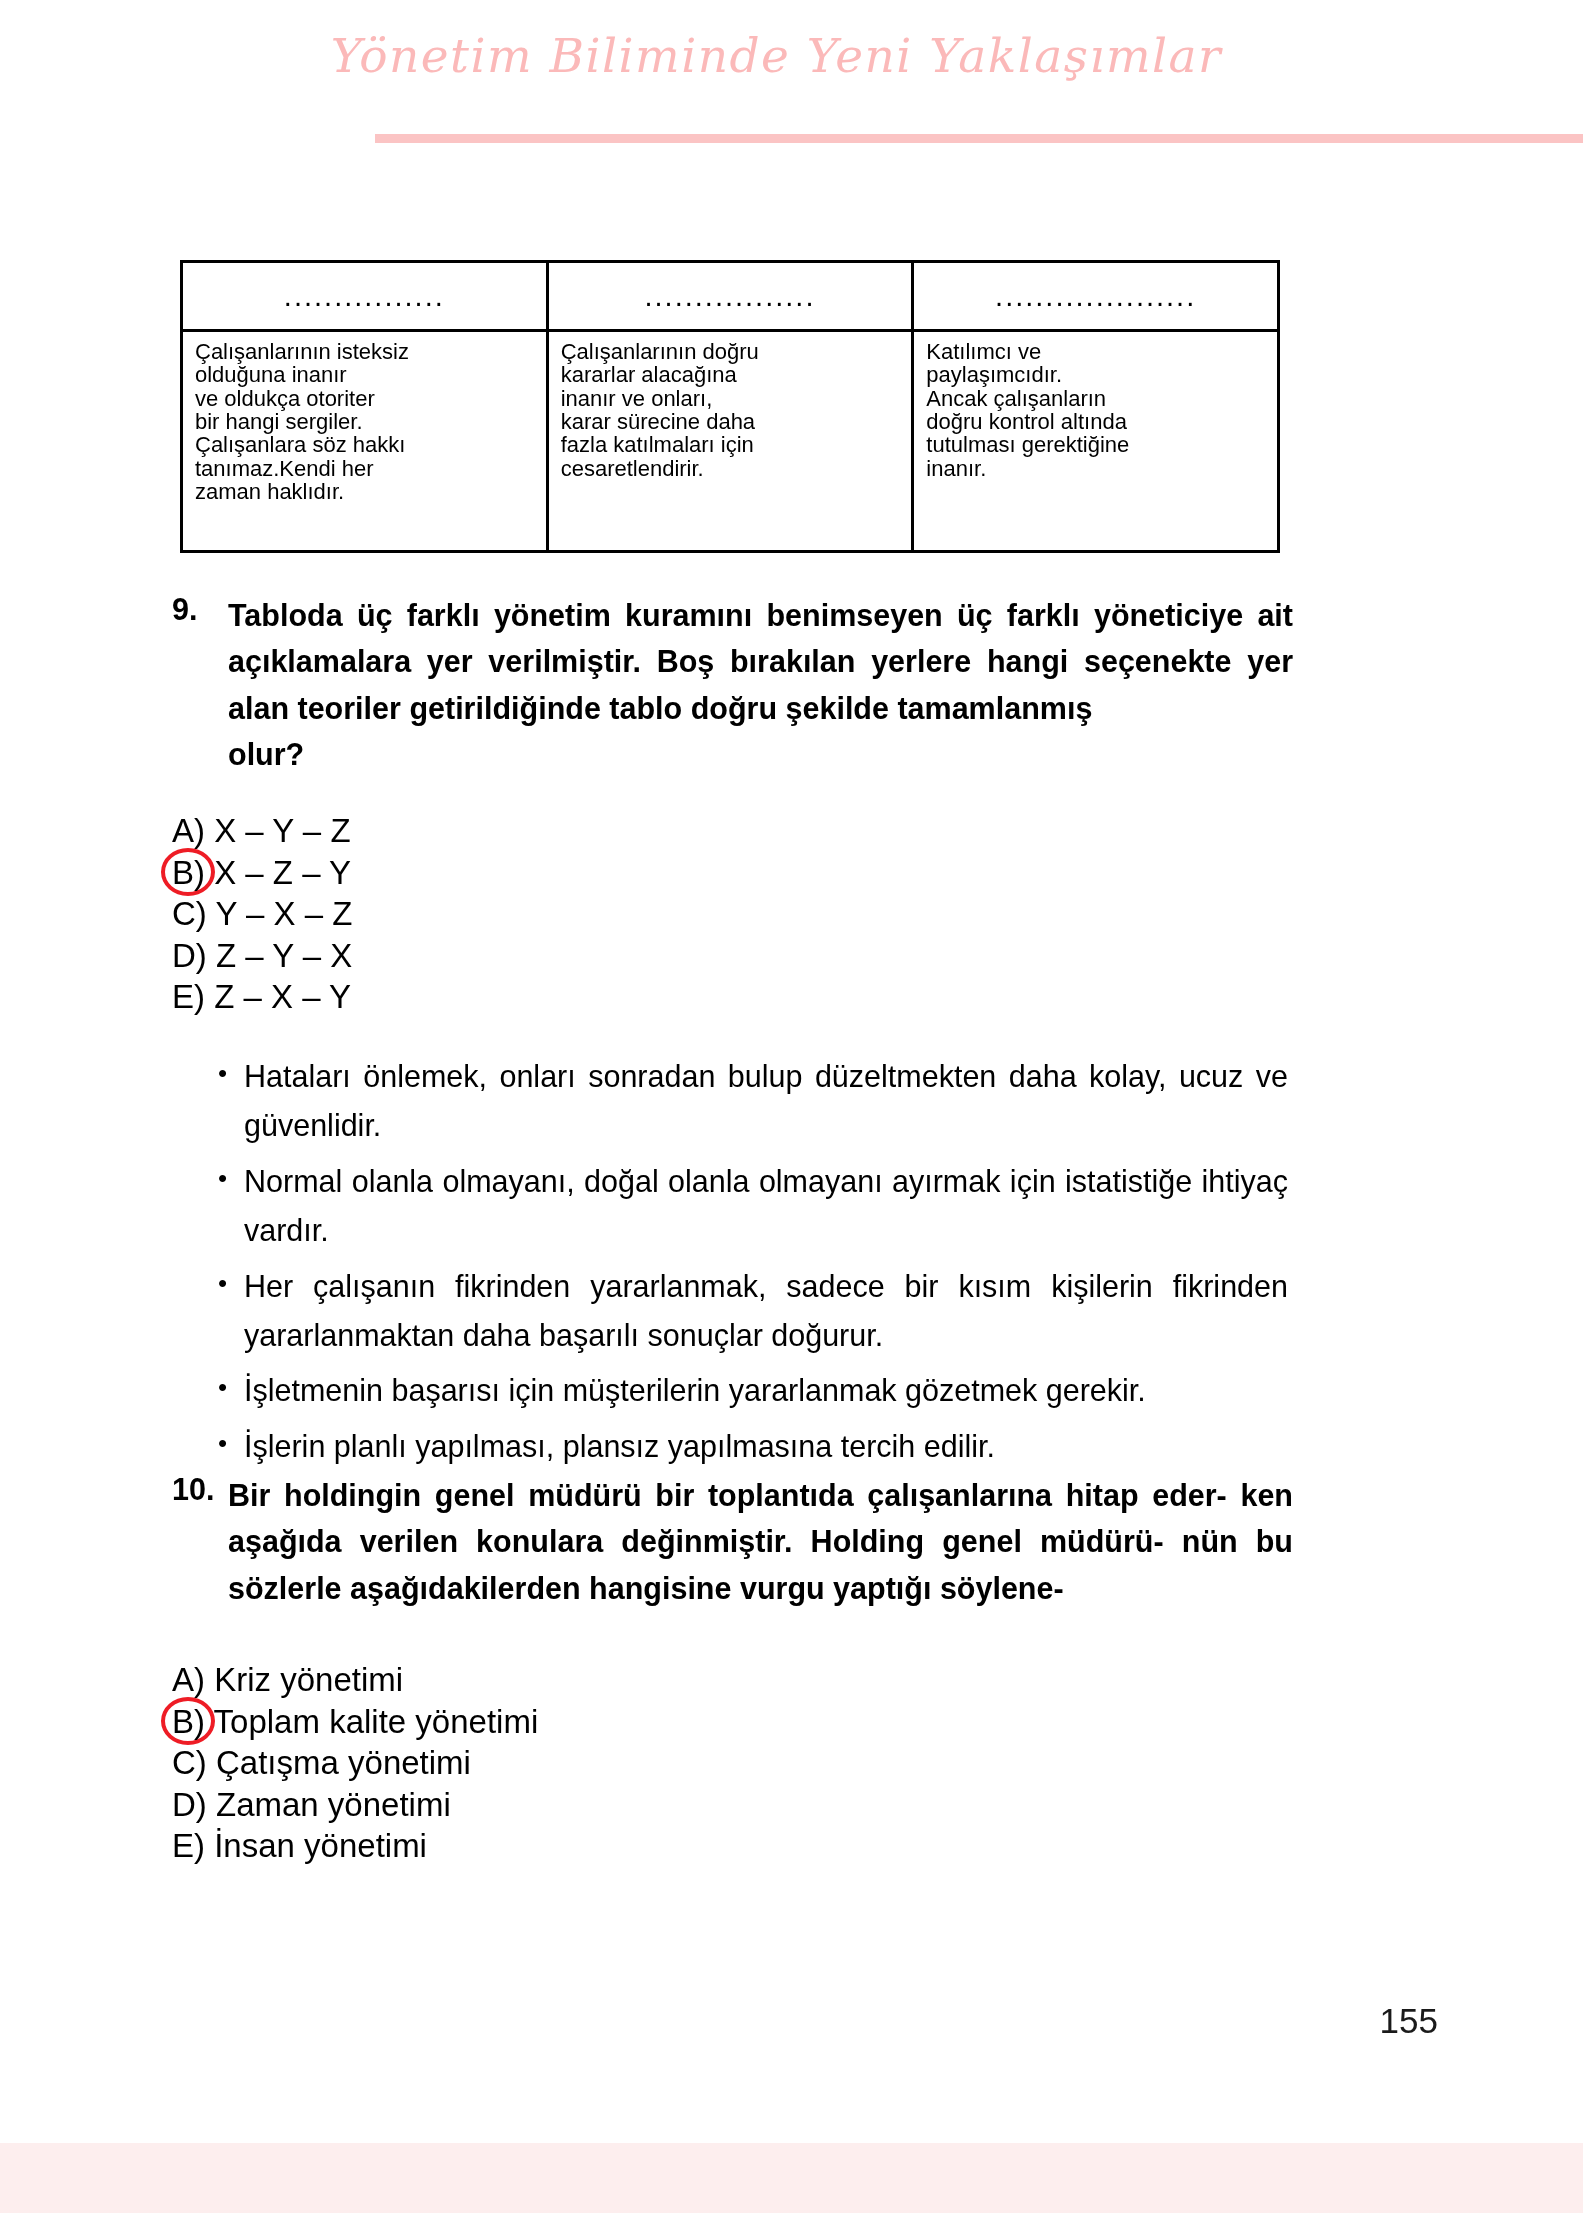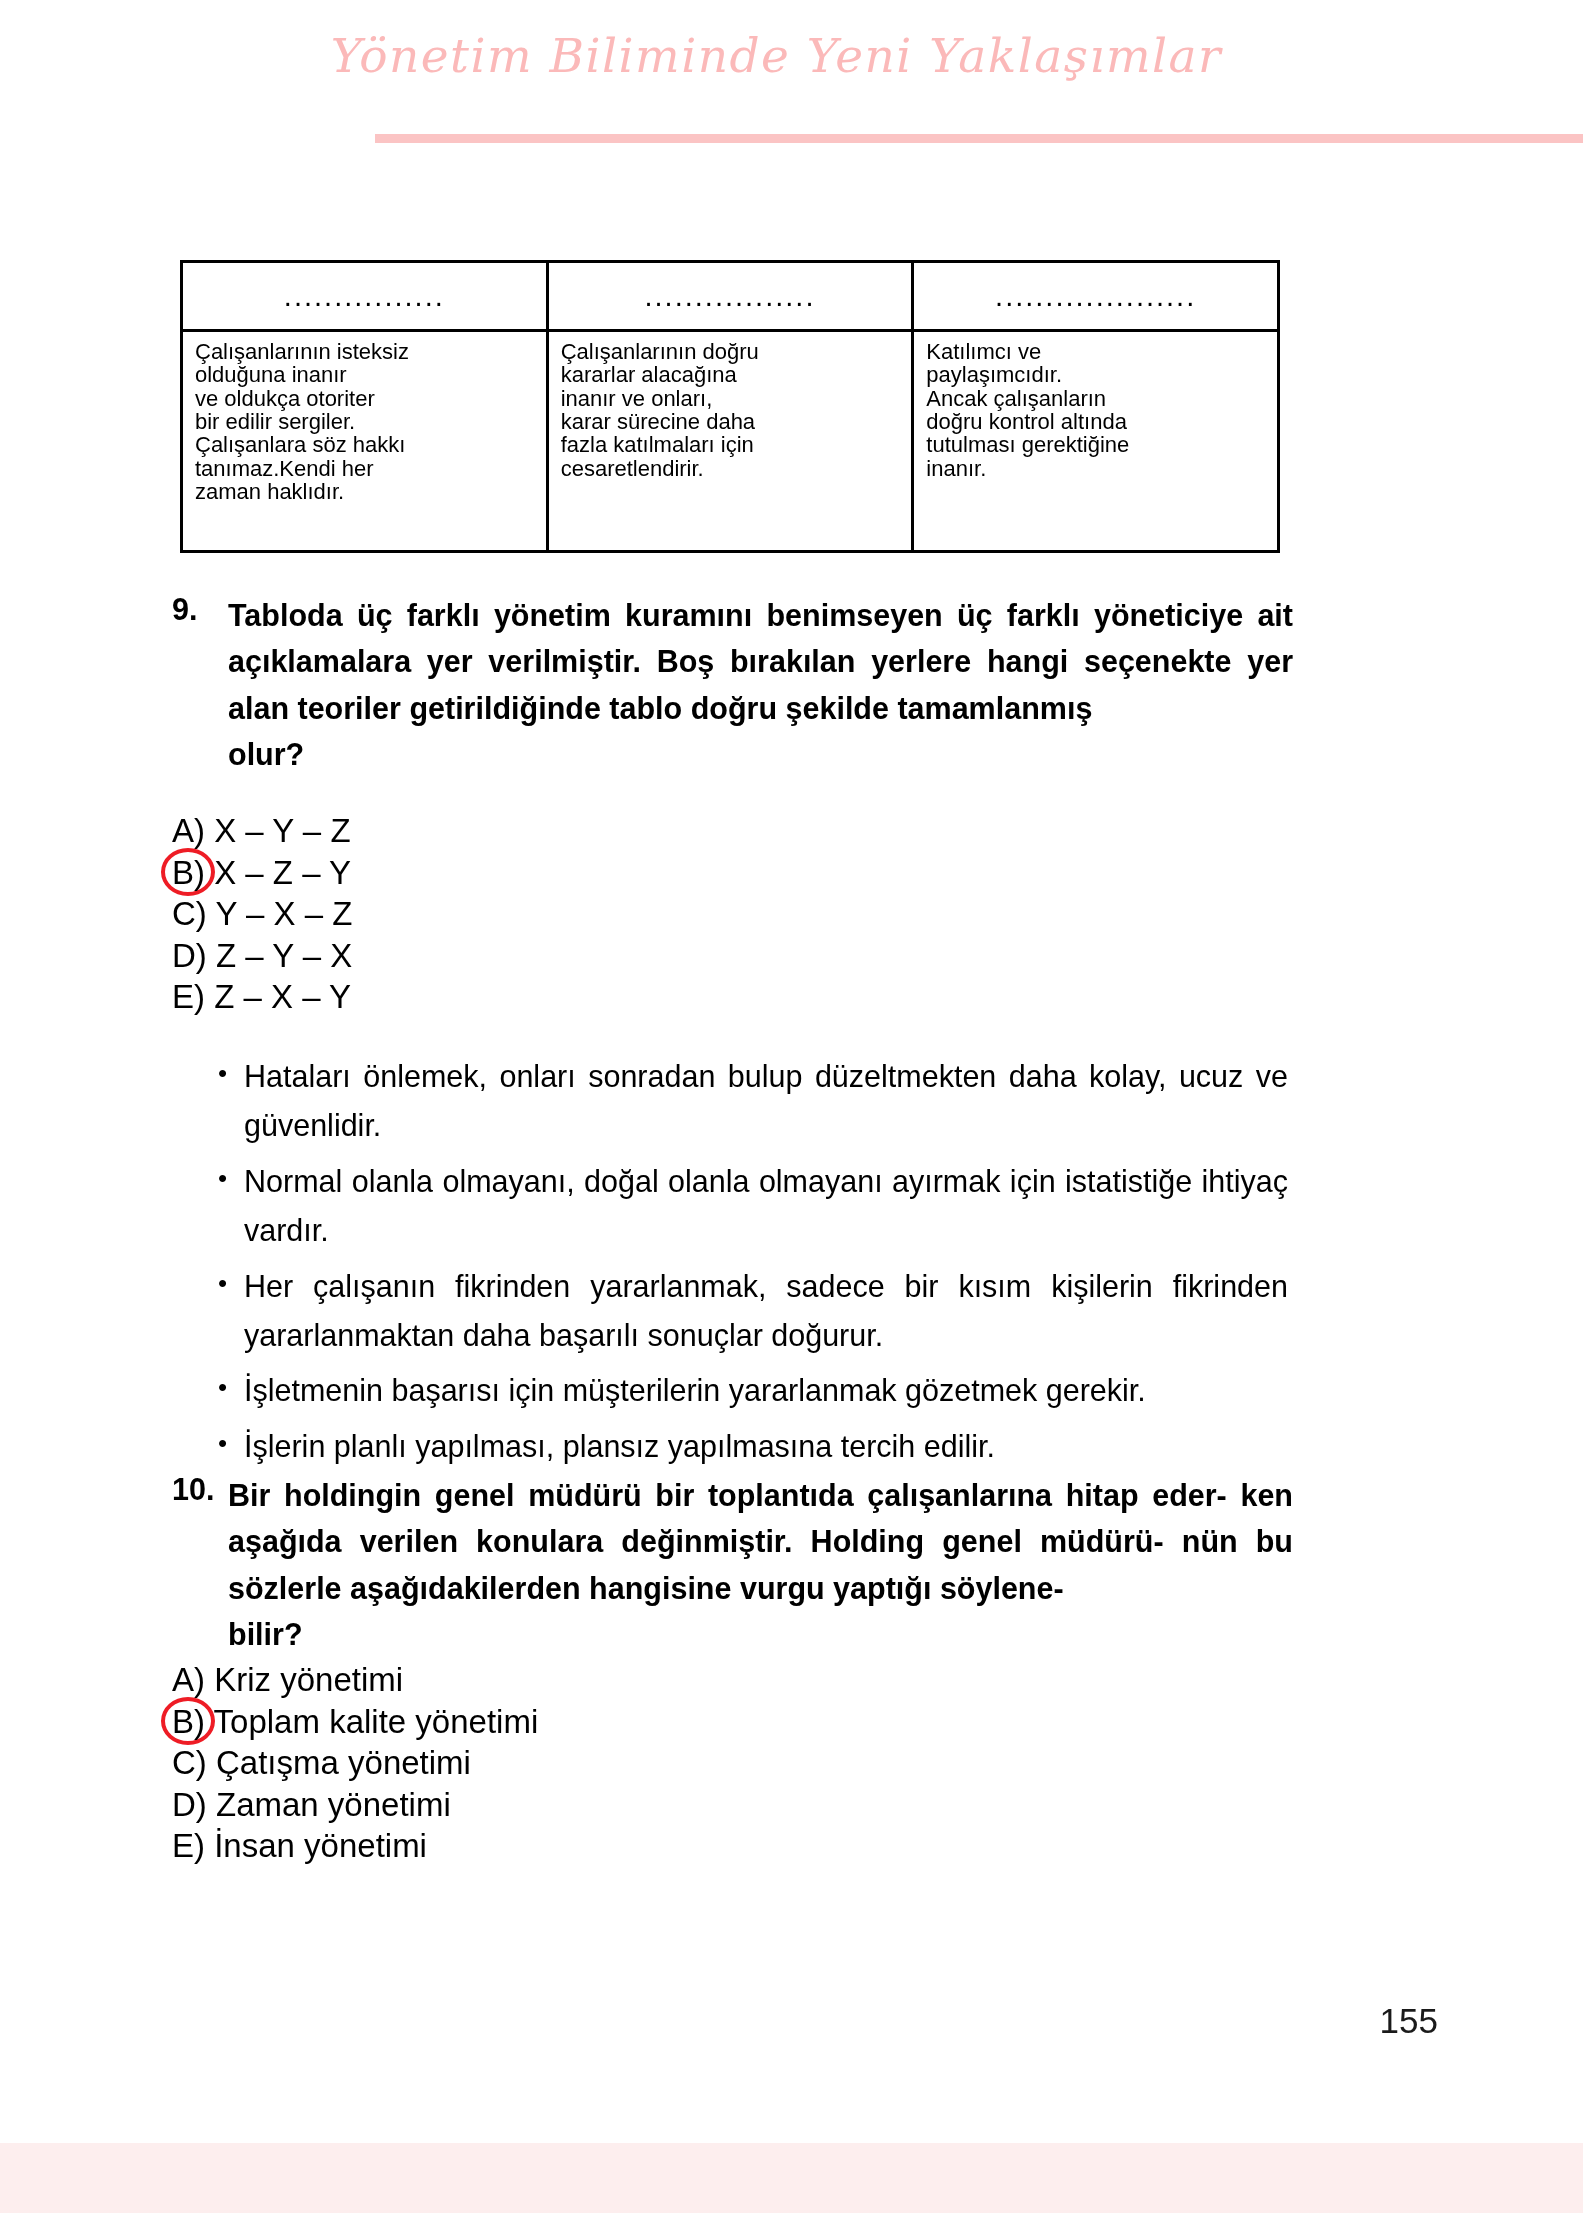--- a/index.html
+++ b/index.html
@@ -182,21 +182,21 @@
     <tr>
       <td class="head-cell">................</td>
       <td class="head-cell">.................</td>
       <td class="head-cell">....................</td>
     </tr>
     <tr>
       <td class="body-cell">
         <div class="cell-line">Çalışanlarının isteksiz</div>
         <div class="cell-line">olduğuna inanır</div>
         <div class="cell-line">ve oldukça otoriter</div>
-        <div class="cell-line">bir edilir sergiler.</div>
+        <div class="cell-line">bir hangi sergiler.</div>
         <div class="cell-line">Çalışanlara söz hakkı</div>
         <div class="cell-line">tanımaz.Kendi her</div>
         <div class="cell-line">zaman haklıdır.</div>
       </td>
       <td class="body-cell">
         <div class="cell-line">Çalışanlarının doğru</div>
         <div class="cell-line">kararlar alacağına</div>
         <div class="cell-line">inanır ve onları,</div>
         <div class="cell-line">karar sürecine daha</div>
         <div class="cell-line">fazla katılmaları için</div>
@@ -273,21 +273,20 @@
   </div>
 </div>
 
 <div class="question-block" style="top:1440px;margin-top:32px;">
   <div class="q-row">
     <div class="q-num">10.</div>
     <div class="q-text">
       <span>Bir holdingin genel müdürü bir toplantıda çalışanlarına hitap eder-</span>
       <span>ken aşağıda verilen konulara değinmiştir. Holding  genel  müdürü-</span>
       <span>nün bu sözlerle aşağıdakilerden hangisine  vurgu yaptığı söylene-</span>
-      <span class="last-line">bilir?</span>
     </div>
   </div>
 </div>
 
 <div class="options" style="top:1659px;">
   <div class="option">
     <span class="opt-letter">A)</span>
     <span>Kriz yönetimi</span>
   </div>
   <div class="option circled">

